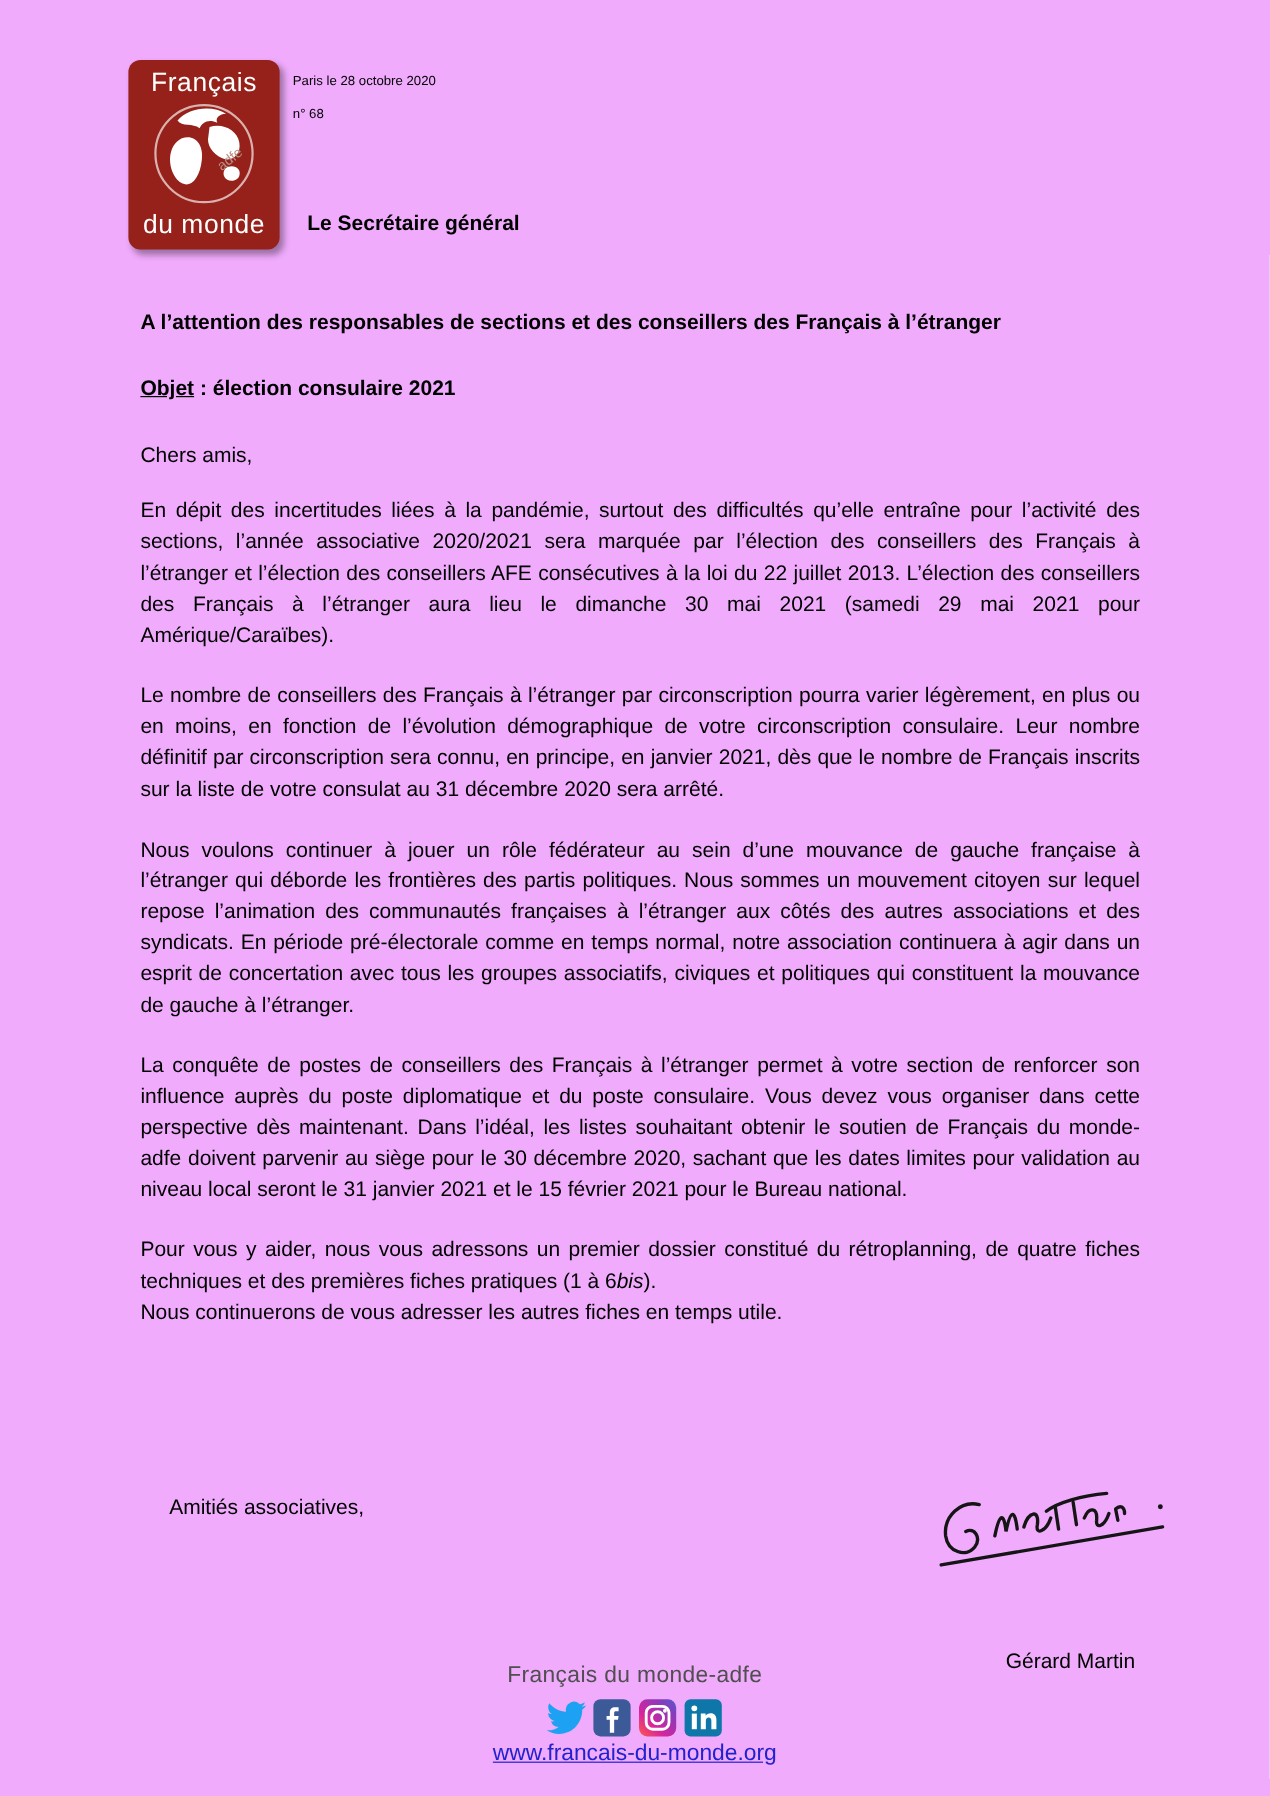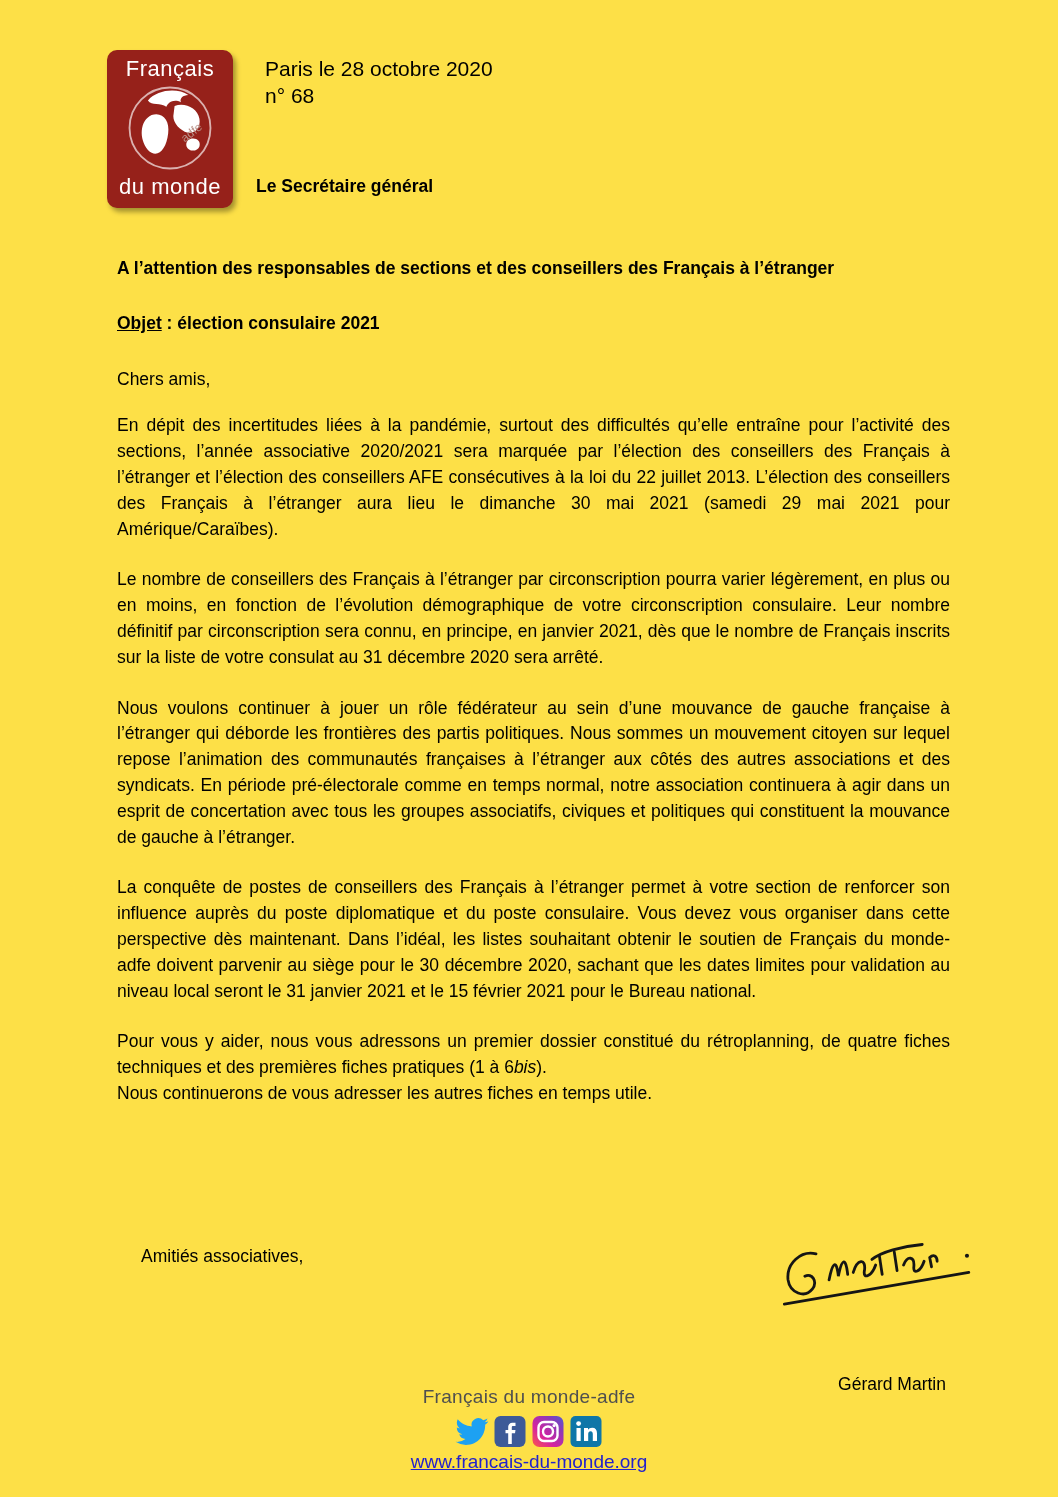--- a/index.html
+++ b/index.html
@@ -1,39 +1,39 @@
 <!DOCTYPE html>
 <html><head>
 <meta charset="utf-8">
 <style>
   html,body{margin:0;padding:0;background:#e8e8e8;}
   .page{
     position:relative;
     width:1058px;height:1497px;
     margin:0 auto;
-    background:#fde047;
+    background:#f0abfc;
     font-family:"Liberation Sans", sans-serif;
     color:#000;
     overflow:hidden;
   }
   
   .logo{
     position:absolute;left:107px;top:50px;
     width:126px;height:158px;
     background:#96211a;
     border-radius:10px;
     box-shadow:3px 4px 5px rgba(0,0,0,.35);
     color:#fff;text-align:center;
     display:flex;flex-direction:column;justify-content:space-between;
     padding:6px 0 8px;box-sizing:border-box;
   }
   .logo-line{font-size:22px;letter-spacing:.5px;}
   .logo-globe{width:92px;height:92px;margin:0 auto;}
   
-  .header-meta{position:absolute;left:265px;top:55px;font-size:21px;line-height:27px;}
+  .header-meta{position:absolute;left:244px;top:55px;font-size:11px;line-height:27px;}
   .role{position:absolute;left:256px;top:176px;font-size:17.5px;font-weight:700;}
   
   .content{
     position:absolute;left:117px;right:108px;top:256px;
     font-size:17.5px;line-height:25.8px;
   }
   .attention{font-weight:700;margin:0 0 29px 0;}
   .objet{font-weight:700;margin:0 0 30px 0;}
   .objet .u{text-decoration:underline;}
   .salutation{margin:0 0 21px 0;}

